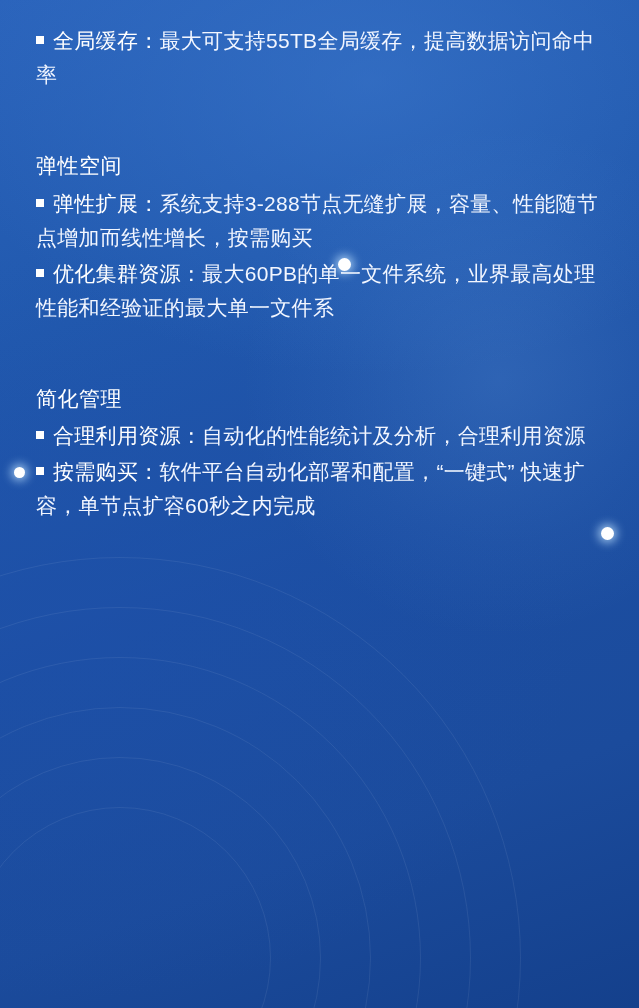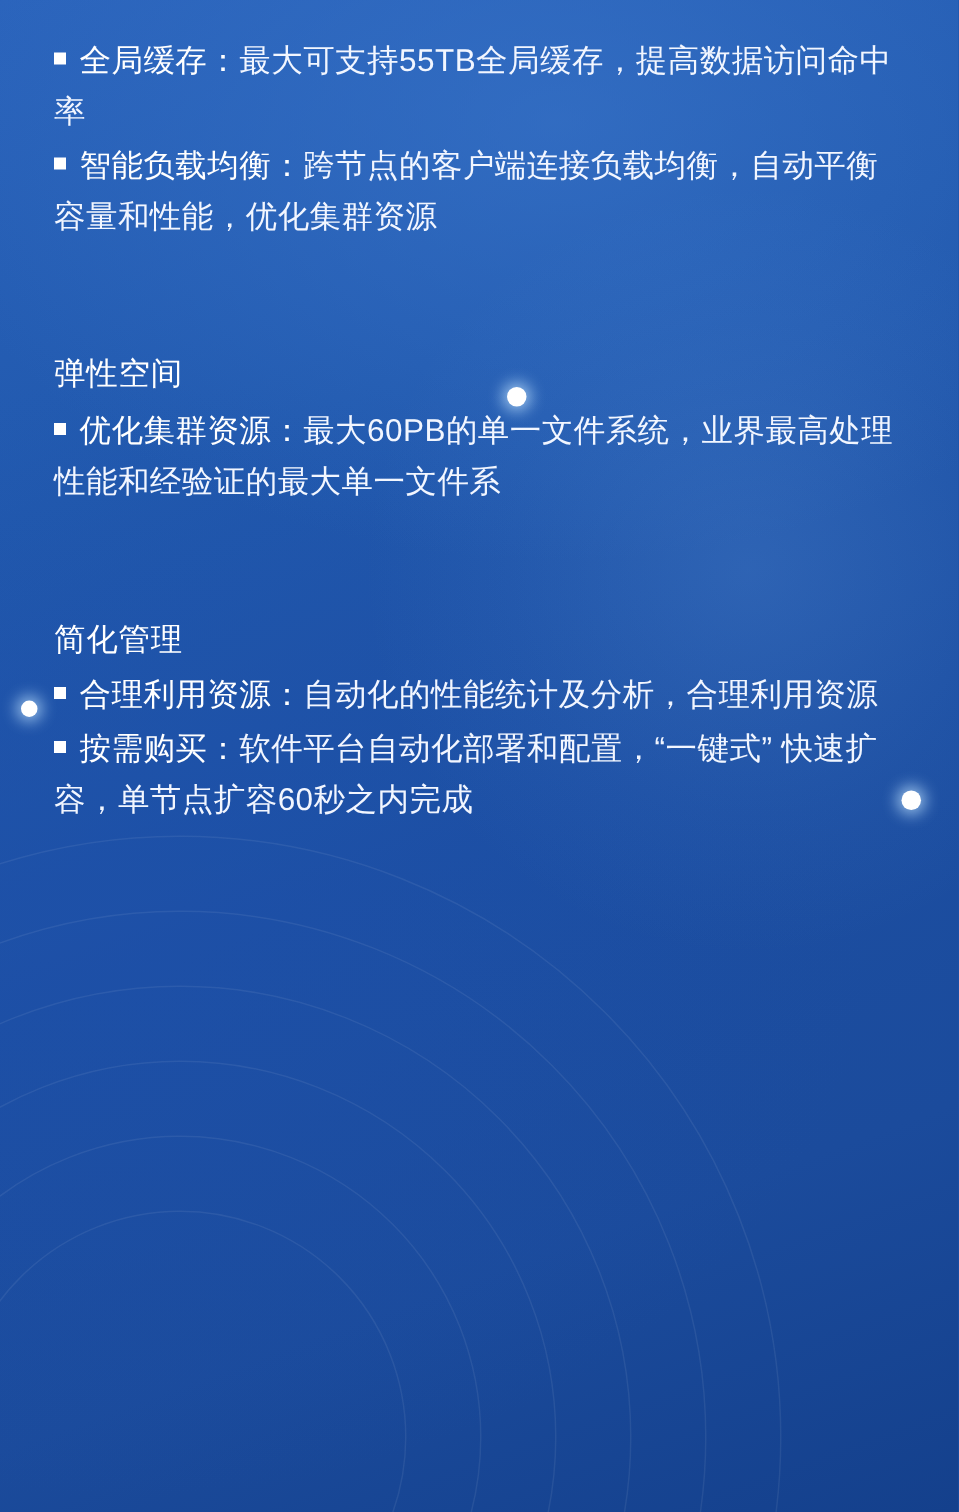--- a/index.html
+++ b/index.html
@@ -71,21 +71,21 @@
     padding: 24px 34px 0 36px;
     color: #ffffff;
   }
 
   .block { margin-bottom: 0; }
 
   .section-title {
     font-size: 21px;
     line-height: 1.55;
     color: #ffffff;
-    margin: 44px 0 4px 0;
+    margin: 30px 0 4px 0;
     letter-spacing: 0.5px;
   }
 
   .bullet-line {
     font-size: 21px;
     line-height: 1.62;
     color: #f2f6ff;
     margin: 0 0 2px 0;
     letter-spacing: 0.3px;
     text-indent: 0;
@@ -120,29 +120,29 @@
   <div class="dot" style="left:338px; top:258px; width:13px; height:13px;"></div>
   <div class="dot" style="left:14px; top:467px; width:11px; height:11px;"></div>
   <div class="dot" style="left:601px; top:527px; width:13px; height:13px;"></div>
 
   <div class="content">
 
     <div class="block">
       <p class="bullet-line">
         <span class="sq"></span><span class="label">全局缓存：</span><span>最大可支持55TB全局缓存，提高数据访问命中率</span>
       </p>
-      <p class="bullet-line">
-        <span class="sq"></span><span class="label">智能负载均衡：</span><span>跨节点的客户端连接负载均衡，自动平衡容量和性能，优化集群资源</span>
-      </p>
     </div>
 
     <div class="spacer"></div>
 
     <div class="block">
       <div class="section-title">弹性空间</div>
+      <p class="bullet-line">
+        <span class="sq"></span><span class="label">弹性扩展：</span><span>系统支持3-288节点无缝扩展，容量、性能随节点增加而线性增长，按需购买</span>
+      </p>
       <p class="bullet-line">
         <span class="sq"></span><span class="label">优化集群资源：</span><span>最大60PB的单一文件系统，业界最高处理性能和经验证的最大单一文件系</span>
       </p>
     </div>
 
     <div class="spacer"></div>
 
     <div class="block">
       <div class="section-title">简化管理</div>
       <p class="bullet-line">

